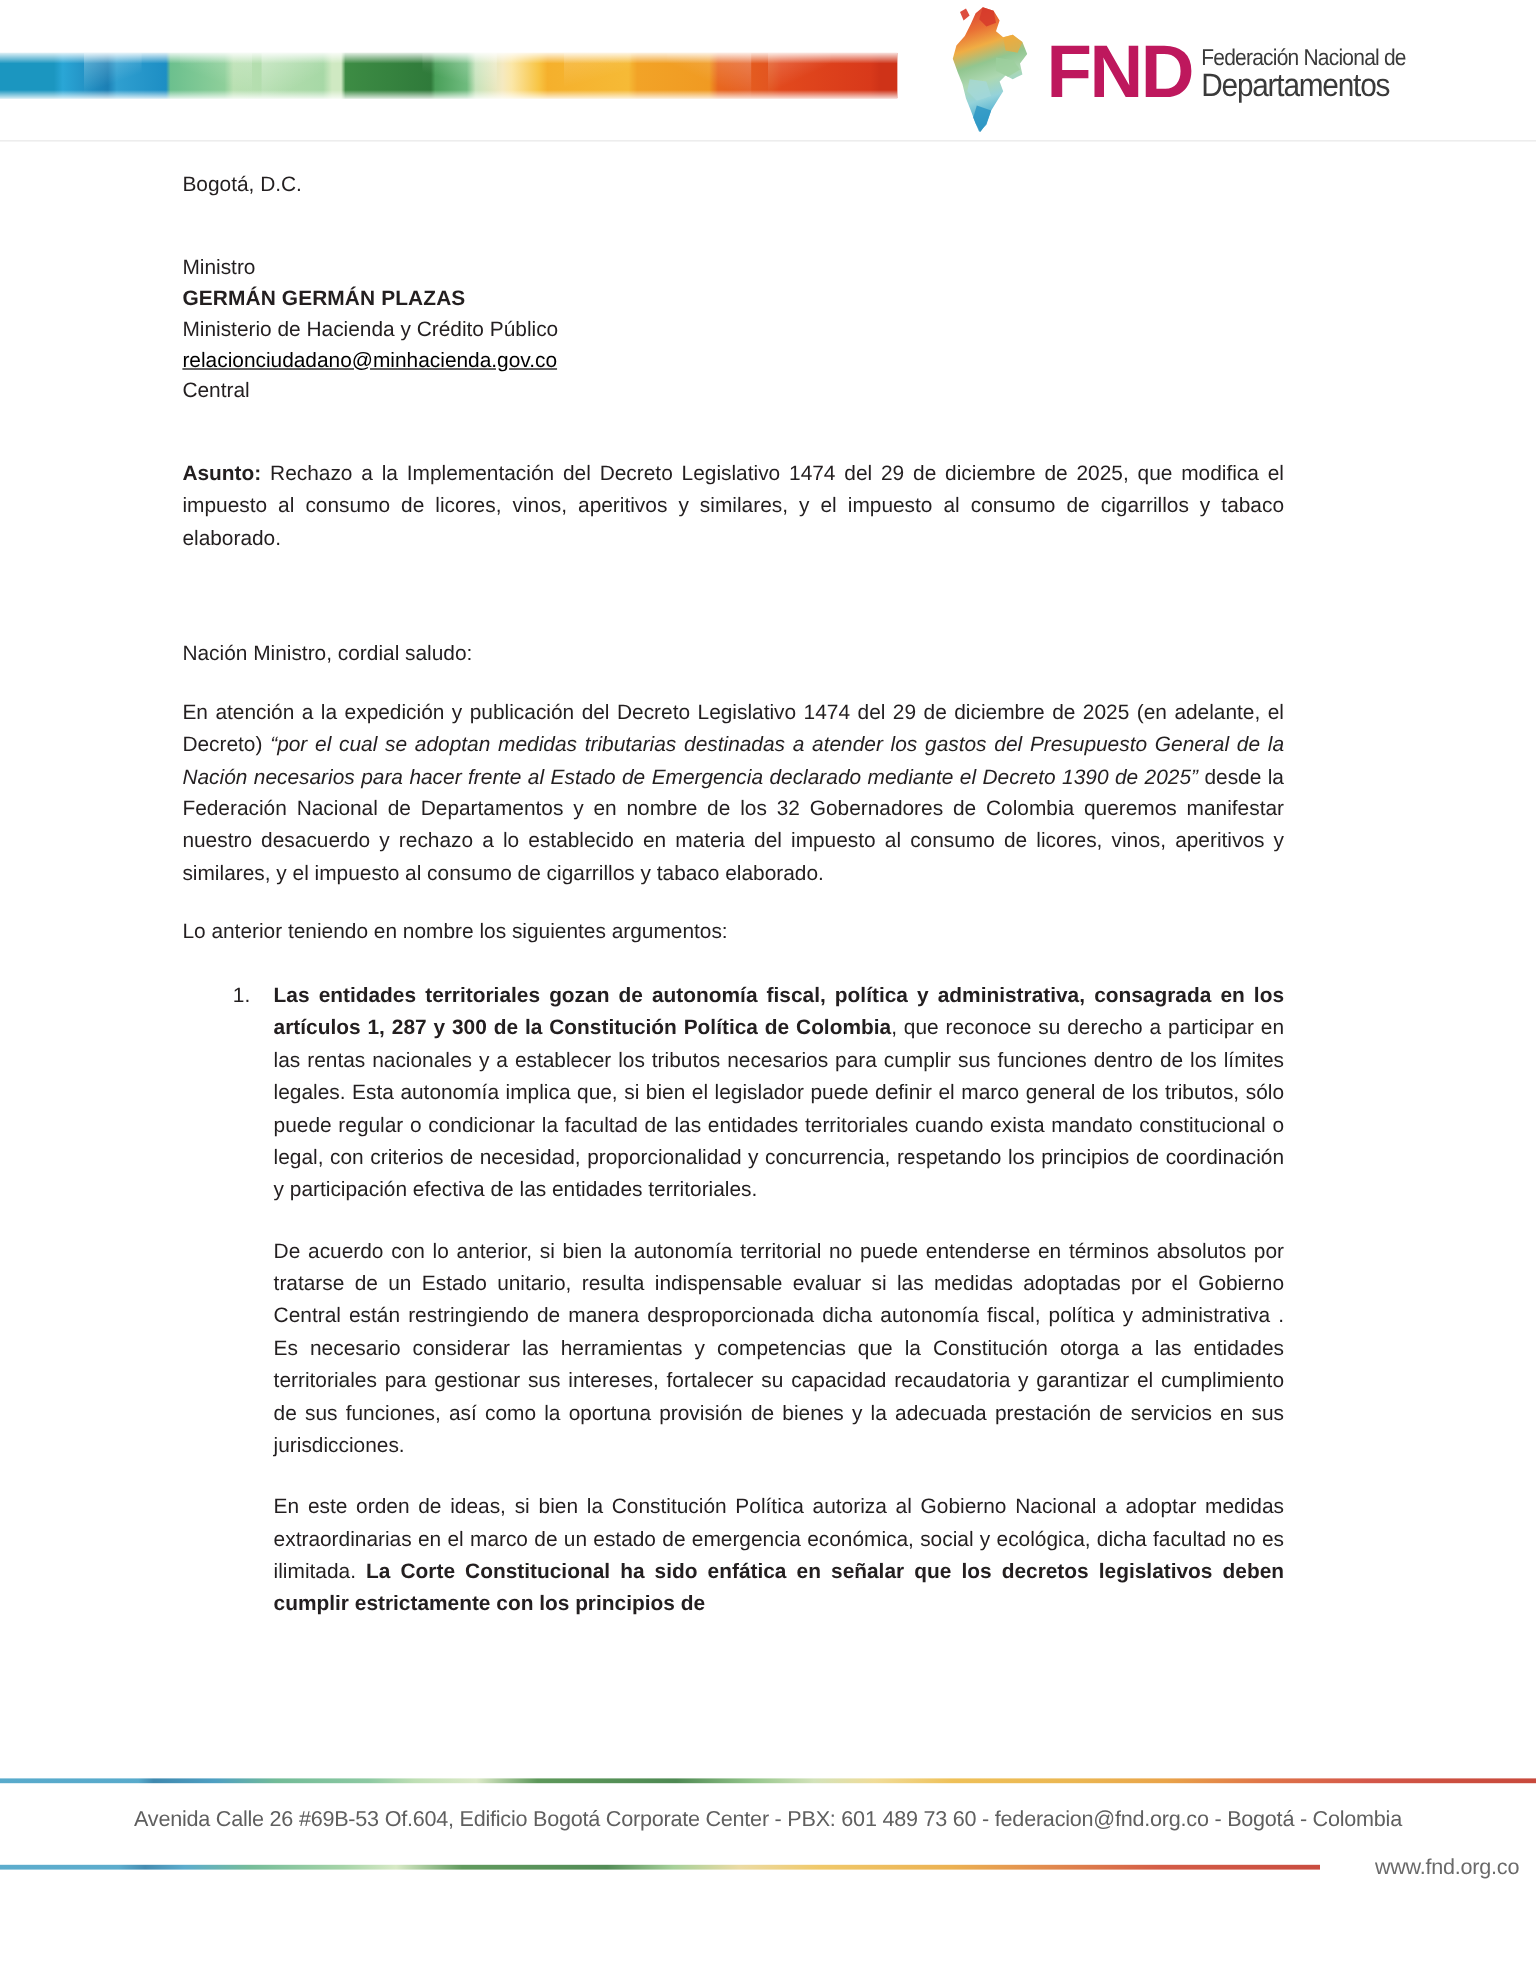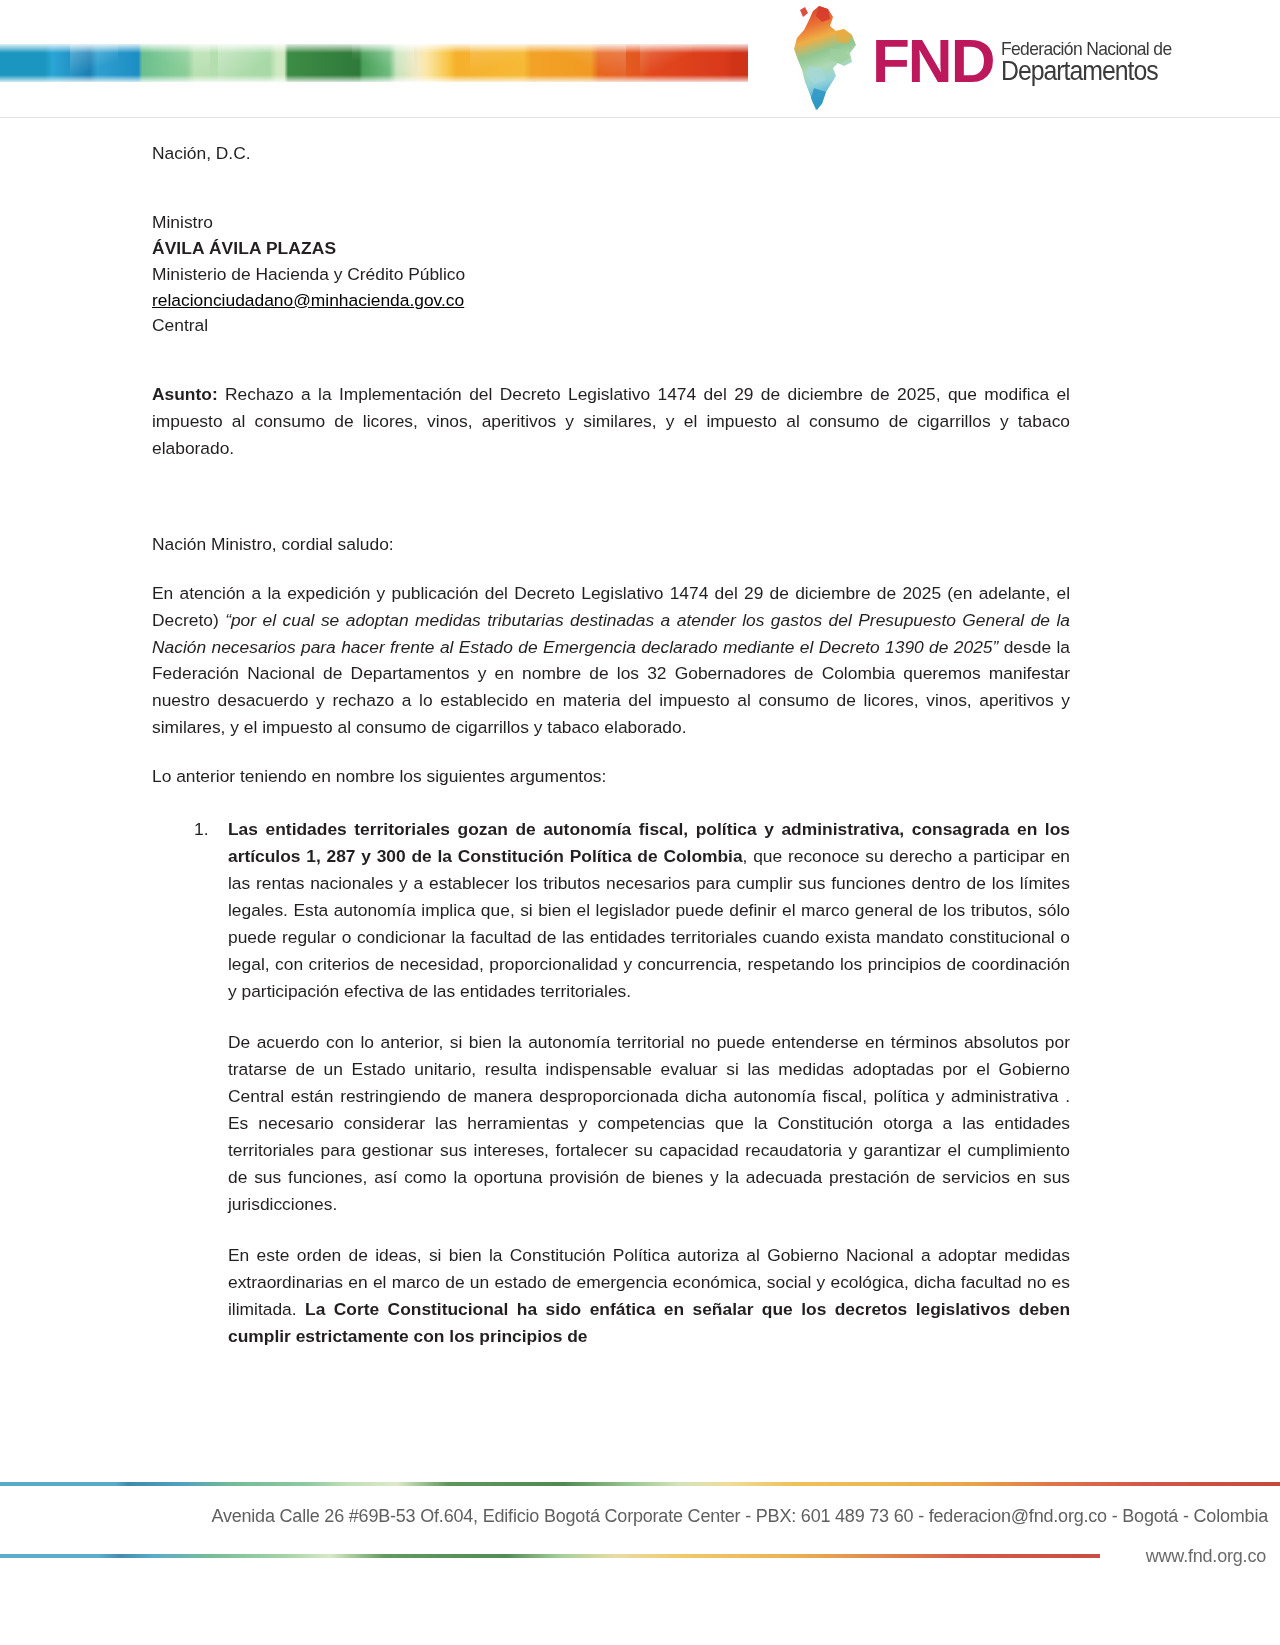--- a/index.html
+++ b/index.html
@@ -203,21 +203,21 @@
       #3f7f44 46%, #9ccb8e 51%,
       #e9d79a 56%, #eec35a 62%,
       #e9a93f 72%, #dd7a3a 80%,
       #cf4a32 88%, #c3392b 100%);
     opacity: .9;
   }
   .footer-address {
     position: absolute;
     left: 12px; top: 48px;
     width: 1256px;
-    text-align: right;
+    text-align: center;
     font-size: 18px;
     color: #5f5f5f;
     letter-spacing: -.2px;
     white-space: nowrap;
   }
   .footer-web {
     position: absolute;
     right: 14px; top: 88px;
     font-size: 18px;
     color: #6a6a6a;
@@ -267,25 +267,25 @@
     <div class="logo-words">
       <div class="logo-line1">Federación Nacional de</div>
       <div class="logo-line2">Departamentos</div>
     </div>
   </div>
 </div>
 
 <div class="page">
   <div class="content">
 
-    <div class="block date-line">Nación, D.C.</div>
+    <div class="block date-line">Bogotá, D.C.</div>
 
     <div class="recip-block">
       <div class="block recip-line">Ministro</div>
-      <div class="block recip-line recip-bold">ÁVILA ÁVILA PLAZAS</div>
+      <div class="block recip-line recip-bold">GERMÁN GERMÁN PLAZAS</div>
       <div class="block recip-line">Ministerio de Hacienda y Crédito Público</div>
       <div class="block recip-line"><a class="email-link" href="#">relacionciudadano@minhacienda.gov.co</a></div>
       <div class="block recip-line">Central</div>
     </div>
 
     <div class="block subject"><b>Asunto:</b><span> Rechazo a la Implementación del Decreto Legislativo 1474 del 29 de diciembre de 2025, que modifica el impuesto al consumo de licores, vinos, aperitivos y similares, y el impuesto al consumo de cigarrillos y tabaco elaborado.</span></div>
 
     <div class="block greeting">Nación Ministro, cordial saludo:</div>
 
     <div class="block para"><span>En atención a la expedición y publicación del Decreto Legislativo 1474 del 29 de diciembre de 2025 (en adelante, el Decreto) </span><i>“por el cual se adoptan medidas tributarias destinadas a atender los gastos del Presupuesto General de la Nación necesarios para hacer frente al Estado de Emergencia declarado mediante el Decreto 1390 de 2025”</i><span> desde la Federación Nacional de Departamentos y en nombre de los 32 Gobernadores de Colombia queremos manifestar nuestro desacuerdo y rechazo a lo establecido en materia del impuesto al consumo de licores, vinos, aperitivos y similares, y el impuesto al consumo de cigarrillos y tabaco elaborado.</span></div>

